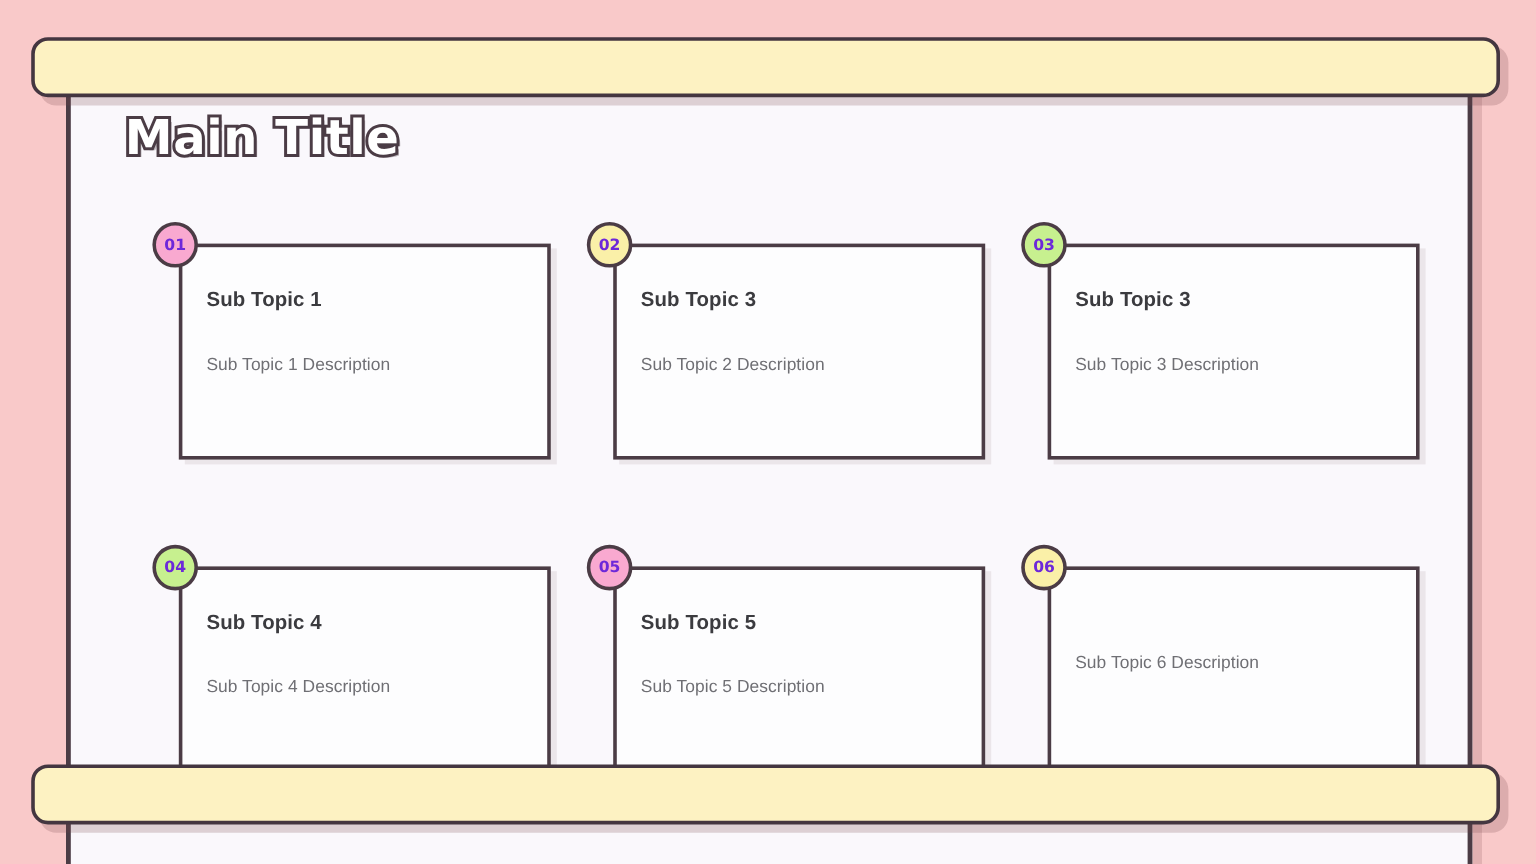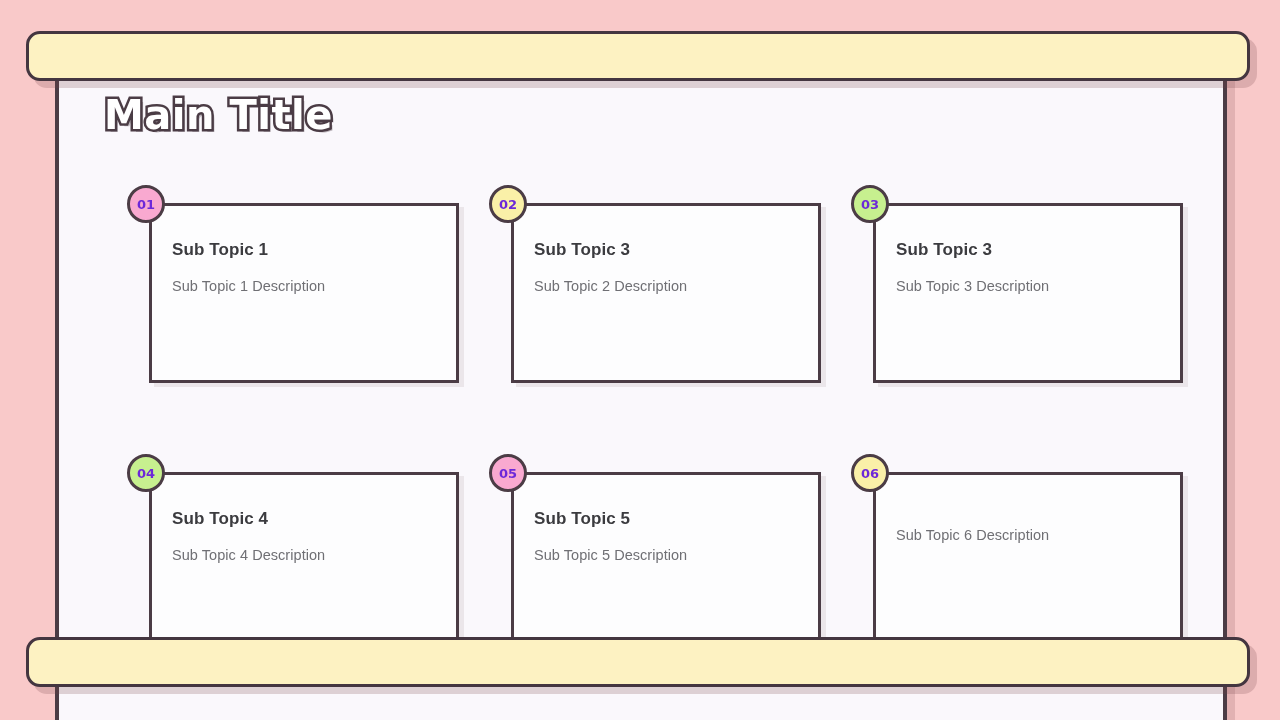--- a/index.html
+++ b/index.html
@@ -91,21 +91,21 @@
   }
 
   .card-title {
     font-size: 17px;
     font-weight: 700;
     color: #3b3b3f;
     letter-spacing: 0.1px;
   }
 
   .card-desc {
-    margin-top: 18px;
+    margin-top: 36px;
     font-size: 14.5px;
     color: #6f6f74;
     letter-spacing: 0.05px;
   }
 
   
   .badge {
     position: absolute;
     left: 0;
     top: 0;

